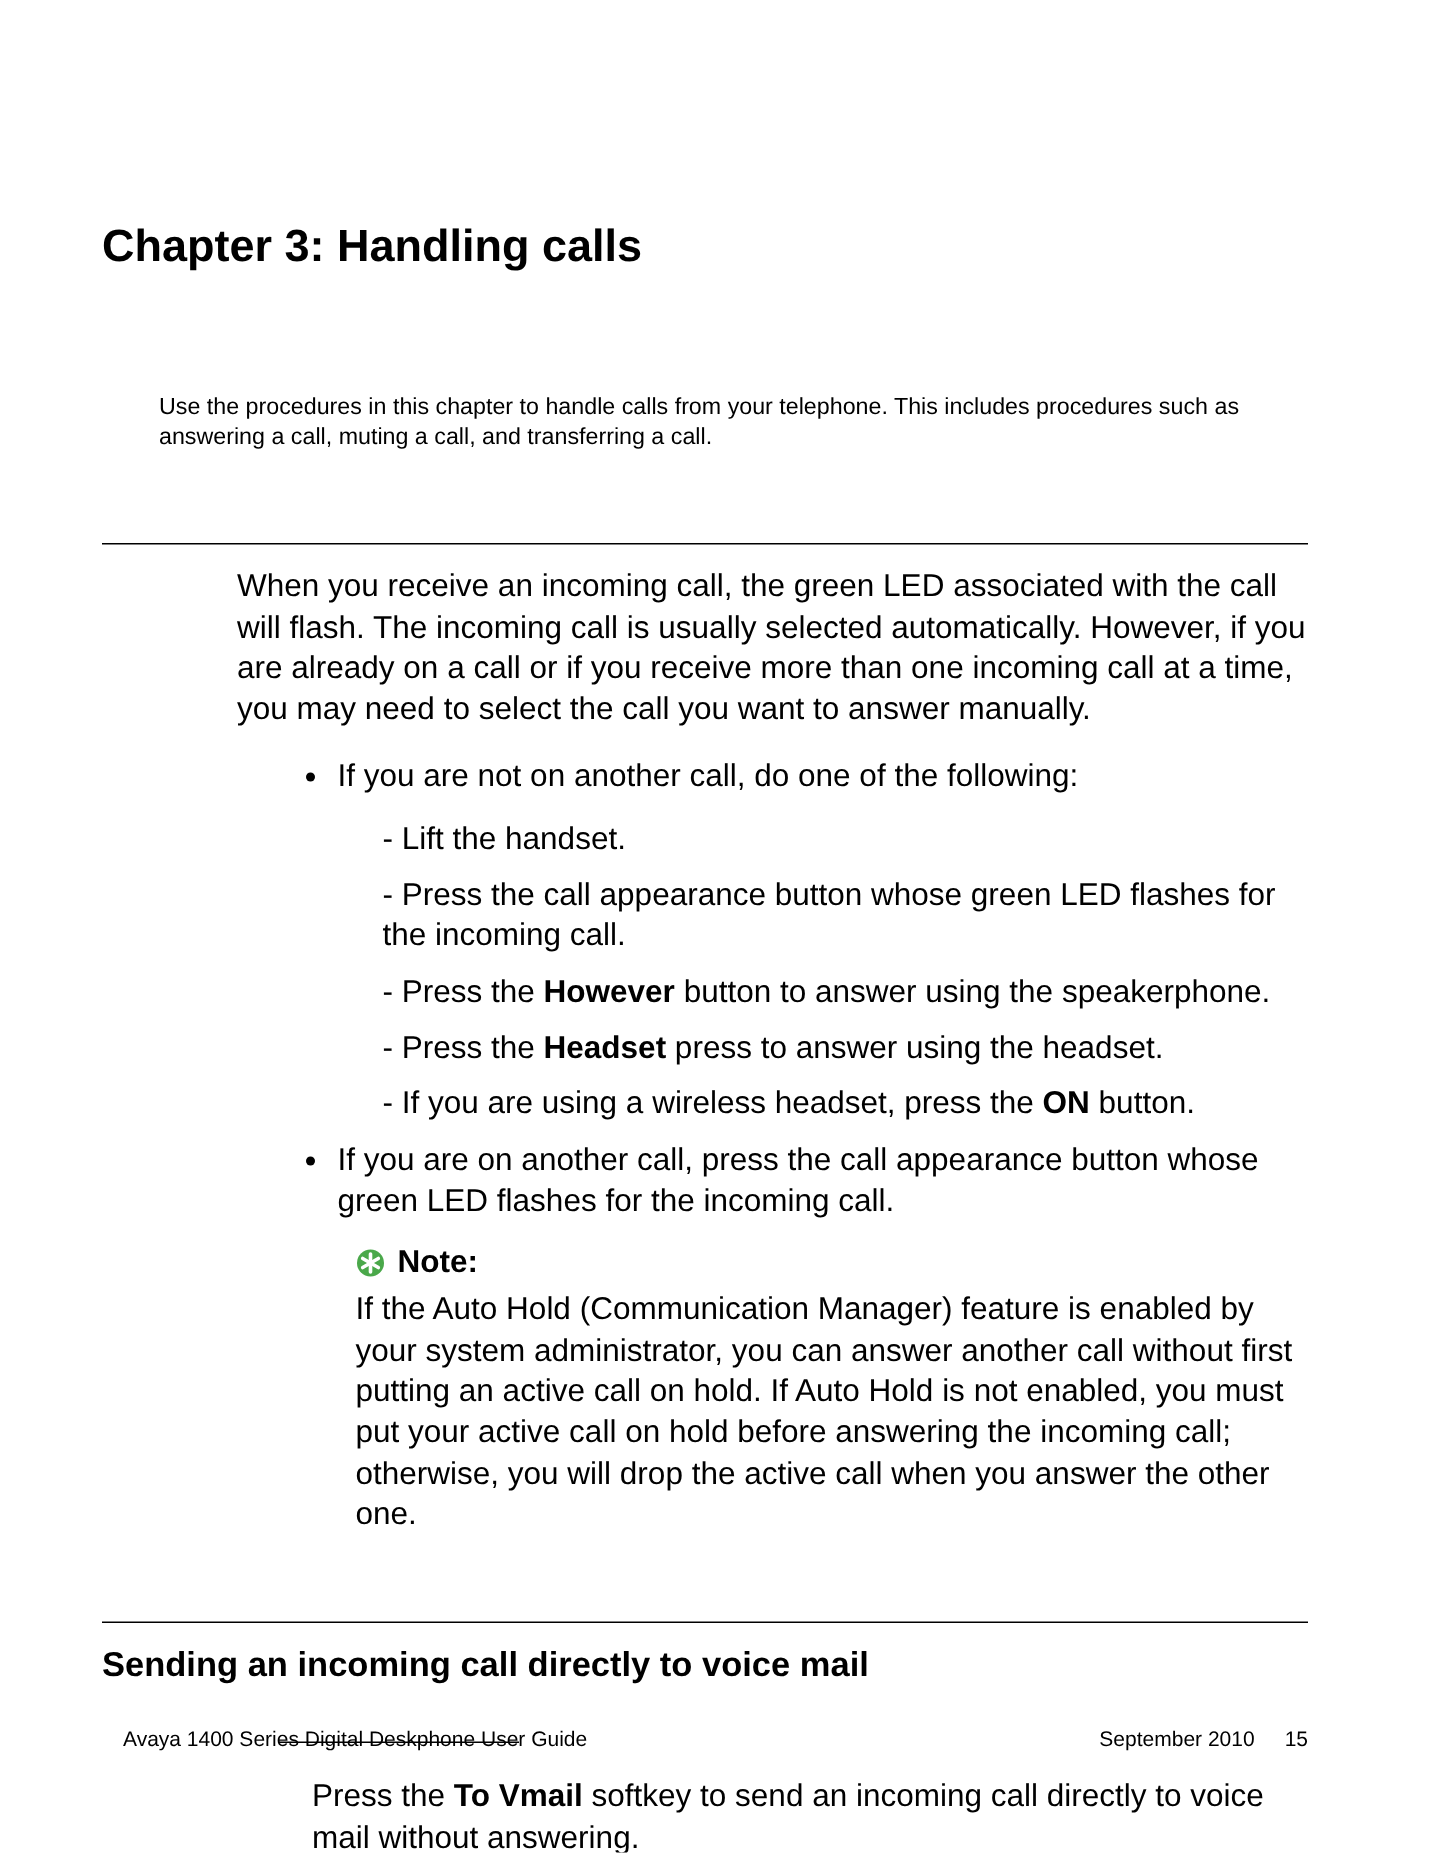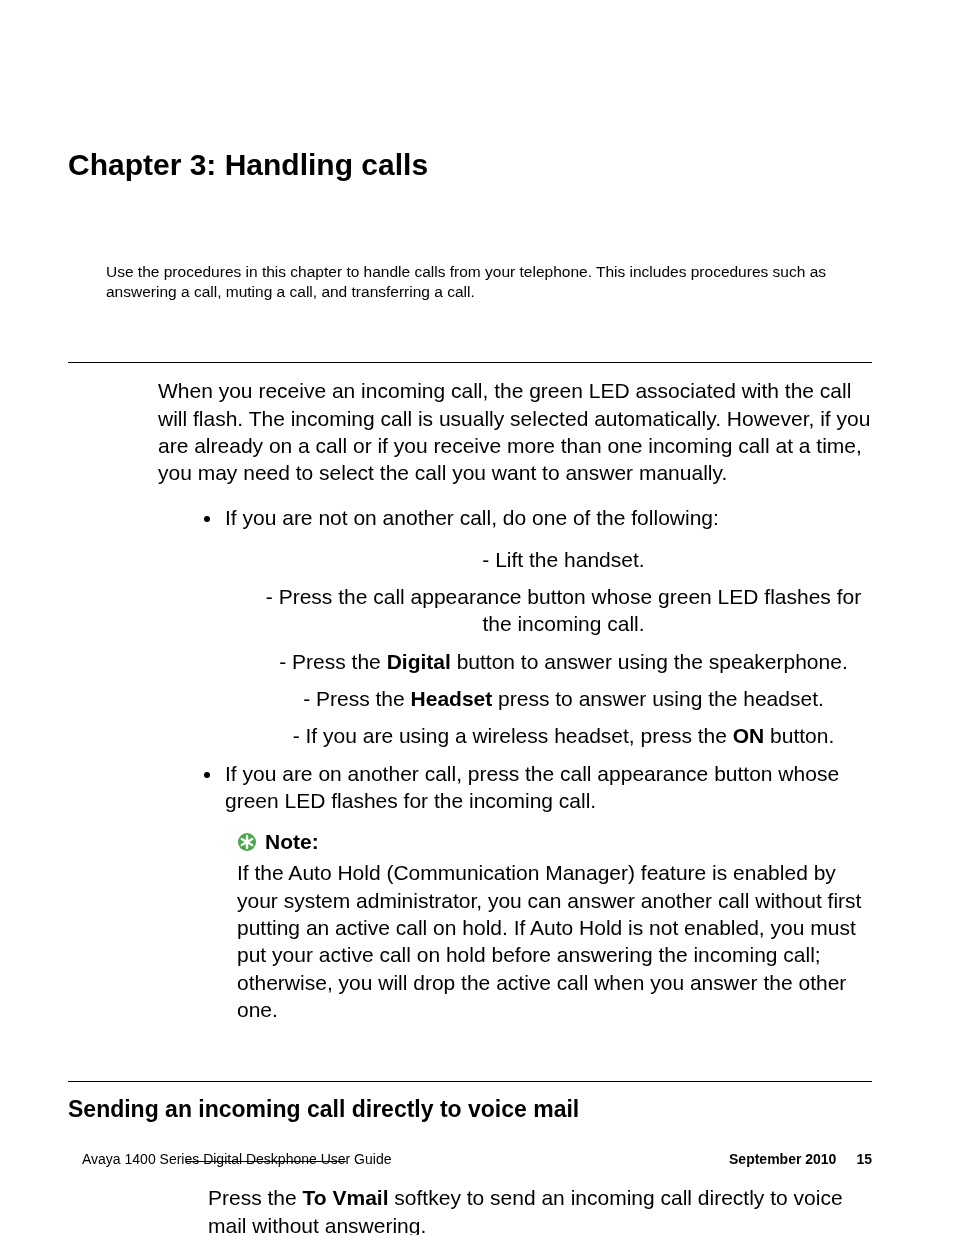--- a/index.html
+++ b/index.html
@@ -51,21 +51,20 @@
   }
   ul.bullets > li {
     margin-bottom: 10px;
     padding-left: 2px;
   }
   .dash-list {
     margin-left: 30px;
   }
   .dash-item {
     margin-bottom: 10px;
-    text-align: center;
   }
   .note-block {
     margin-left: 12px;
     margin-top: 14px;
   }
   .note-header {
     display: flex;
     align-items: center;
     gap: 8px;
     margin-bottom: 4px;
@@ -89,21 +88,20 @@
     left: 82px;
     right: 82px;
     font-size: 14px;
     display: flex;
     justify-content: space-between;
     align-items: baseline;
   }
   .footer-right {
     display: flex;
     gap: 20px;
-    font-weight: bold;
   }
   .bold { font-weight: bold; }
   svg.note-icon { flex: 0 0 auto; }
 </style>
 </head>
 <body>
 
 <div class="page">
   <div class="chapter-title">Chapter 3:  Handling calls</div>
 
@@ -115,21 +113,21 @@
   <div class="body-indent">
     <div class="para">When you receive an incoming call, the green LED associated with the call will flash. The incoming call is usually selected automatically. However, if you are already on a call or if you receive more than one incoming call at a time, you may need to select the call you want to answer manually.</div>
 
     <ul class="bullets">
       <li>
         <span>If you are not on another call, do one of the following:</span>
         <div class="dash-list" style="margin-top:14px;">
           <div class="dash-item">- Lift the handset.</div>
           <div class="dash-item">- Press the call appearance button whose green LED flashes for the incoming call.</div>
           <div class="dash-item">
-            <span>- Press the </span><span class="bold">Digital</span><span> button to answer using the speakerphone.</span>
+            <span>- Press the </span><span class="bold">However</span><span> button to answer using the speakerphone.</span>
           </div>
           <div class="dash-item">
             <span>- Press the </span><span class="bold">Headset</span><span> press to answer using the headset.</span>
           </div>
           <div class="dash-item">
             <span>- If you are using a wireless headset, press the </span><span class="bold">ON</span><span> button.</span>
           </div>
         </div>
       </li>
       <li>

